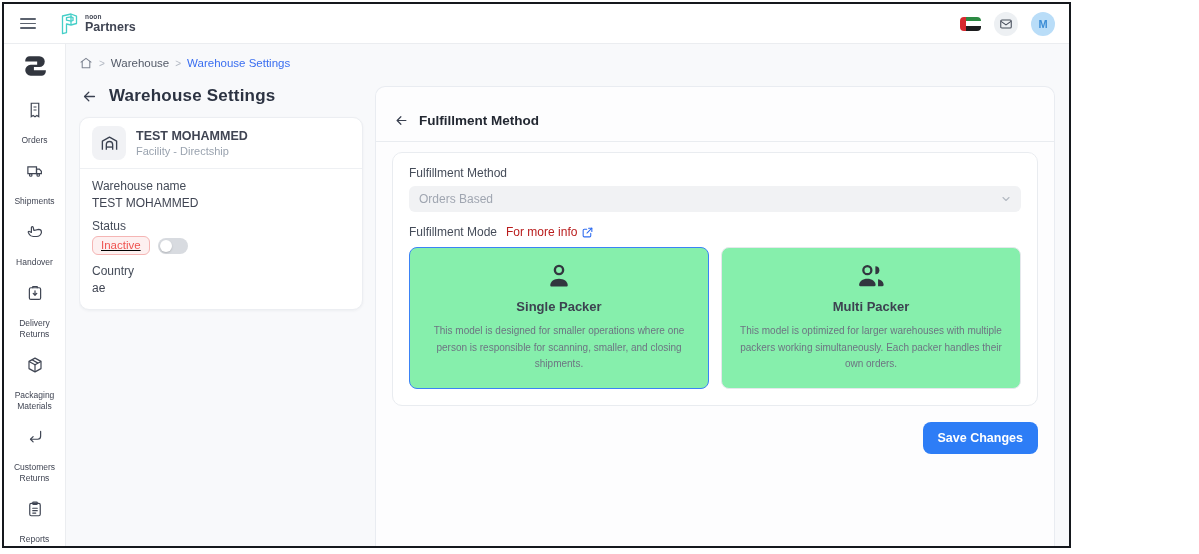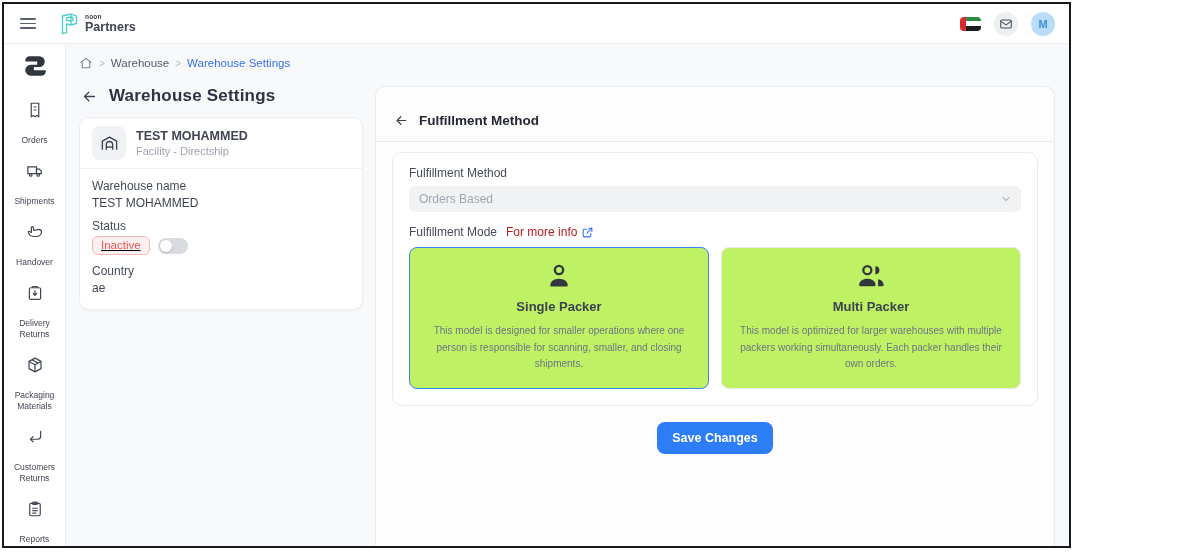--- a/index.html
+++ b/index.html
@@ -67,25 +67,25 @@
   .rp-title { font-size:13.5px; font-weight:700; color:#232832; }
   .rp-divider { height:1px; background:#e9ecf0; margin:13px -16px 0; }
   .form-card { margin-top:10px; background:#fff; border:1px solid #e9ecf0; border-radius:10px; padding:13px 16px 16px; }
   .form-label { font-size:12px; color:#454c59; margin-bottom:6px; }
   .select { position:relative; height:26px; background:#f1f2f4; border-radius:6px; display:flex; align-items:center; padding:0 28px 0 10px; cursor:default; }
   .select .sel-text { font-size:12px; color:#a0a6b1; }
   .select svg { position:absolute; right:9px; top:7px; }
   .mode-row { display:flex; align-items:center; gap:9px; margin:13px 0 8px; }
   .more-info { display:flex; align-items:center; gap:4px; font-size:12px; font-weight:500; color:#b91c1c; cursor:pointer; }
   .options { display:flex; gap:12px; }
-  .option { flex:1; background:#bef264; border:1px solid #e5e8ec; border-radius:8px; padding:13px 18px 15px; display:flex; flex-direction:column; align-items:center; text-align:center; cursor:pointer; }
+  .option { flex:1; background:#86efac; border:1px solid #e5e8ec; border-radius:8px; padding:13px 18px 15px; display:flex; flex-direction:column; align-items:center; text-align:center; cursor:pointer; }
   .option.selected { border:1.6px solid #3b82f6; }
   .opt-title { font-size:13px; font-weight:600; color:#3c4250; margin-top:8px; }
   .opt-desc { font-size:10px; line-height:1.65; color:#6d7482; margin-top:9px; max-width:390px; }
-  .save-row { display:flex; justify-content:center; margin-top:16px; }
+  .save-row { display:flex; justify-content:flex-end; margin-top:16px; }
   .save-btn { background:#2d7df6; color:#fff; border:none; font-family:inherit; font-size:12.5px; font-weight:600; padding:9px 15px; border-radius:8px; cursor:pointer; }
 </style>
 </head>
 <body>
 
 <div class="frame">
 
   <div class="topbar">
     <div class="hamburger">
         <span></span>

